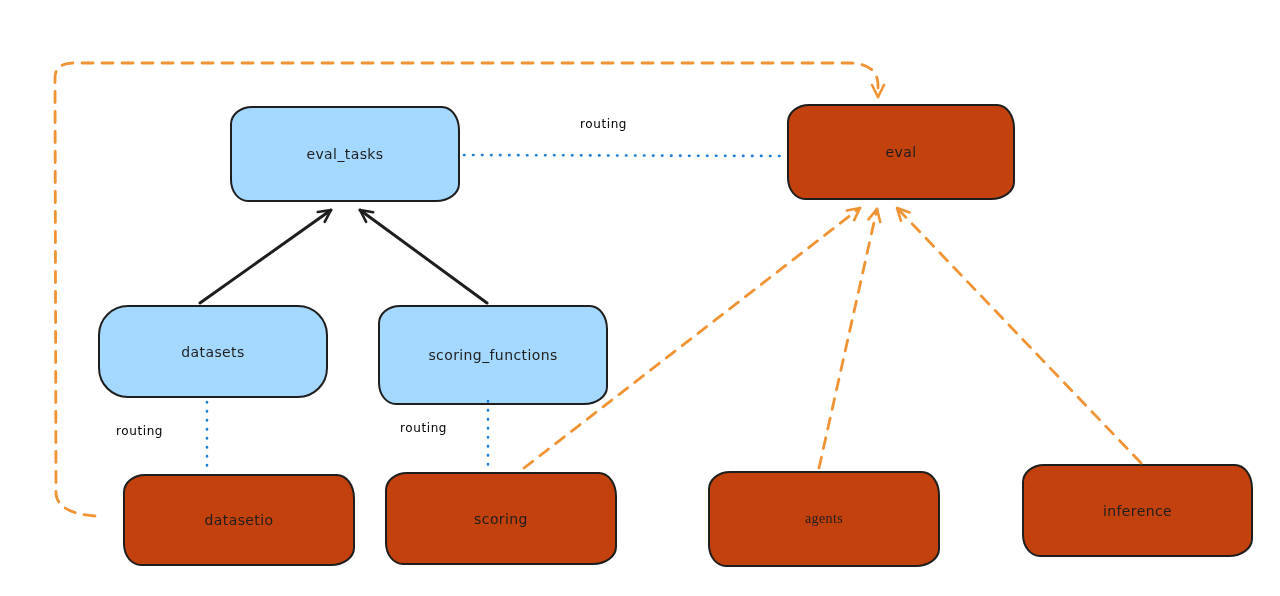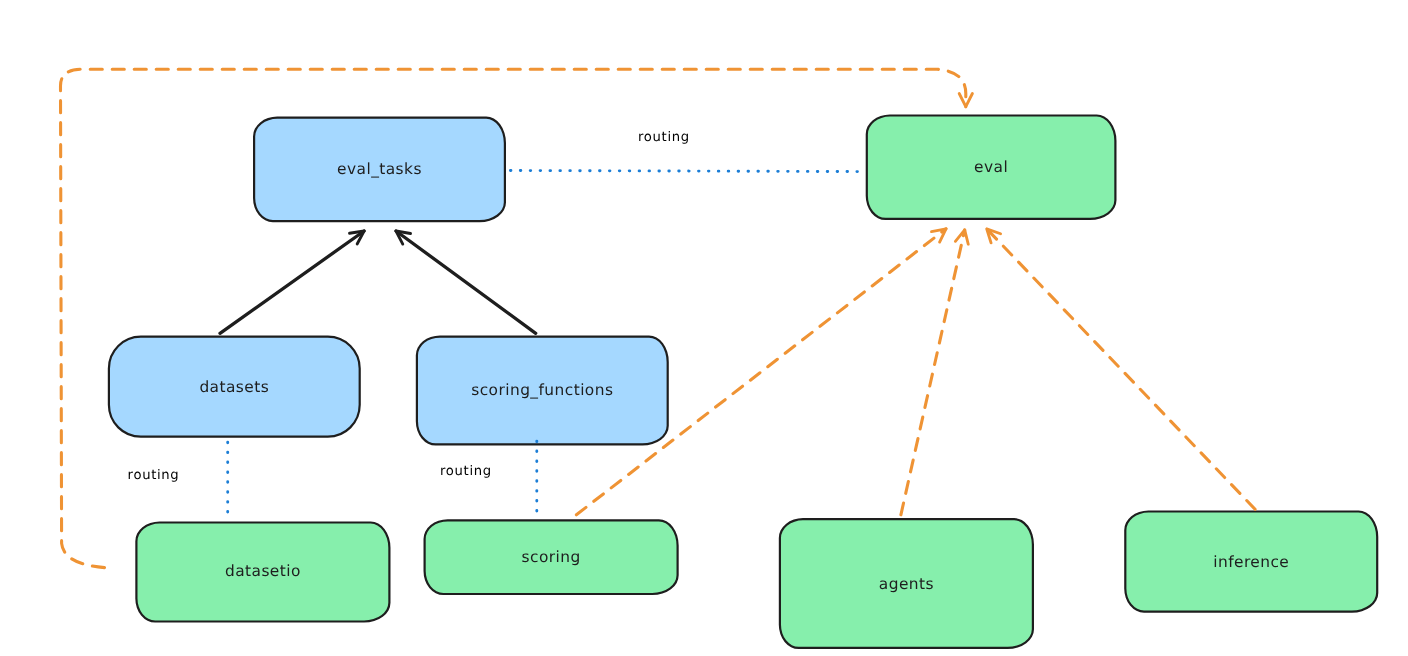--- a/index.html
+++ b/index.html
@@ -14,40 +14,40 @@
     position:absolute;
     display:flex;align-items:center;justify-content:center;
     border:2.6px solid #1e1e1e;
     border-radius:22px 18px 24px 18px / 18px 24px 18px 22px;
     font-size:14px;
     color:#1e1e1e;
     letter-spacing:0.4px;
     box-sizing:border-box;
   }
   .node.blue{background:#a5d8ff;}
-  .node.green{background:#86efac;}
+  .node.green{background:#c2410c;}
   .edge-layer{
     position:absolute;left:0;top:0;width:1280px;height:596px;
     pointer-events:none;
   }
   .routing-label{
     position:absolute;
     color:#000000;
     font-size:12px;
     font-weight:400;
     letter-spacing:0.6px;
   }
   
   #n-eval_tasks{left:230px;top:106px;width:230px;height:96px;}
   #n-eval{left:787px;top:104px;width:228px;height:96px;}
   #n-datasets{left:98px;top:305px;width:230px;height:93px;border-radius:30px;}
   #n-scoring_functions{left:378px;top:305px;width:230px;height:100px;}
   #n-datasetio{left:95px;top:474px;width:232px;height:92px;margin-left:28px;}
-  #n-scoring{left:385px;top:472px;width:232px;height:69px;}
-  #n-agents{left:708px;top:471px;width:232px;height:119px;}
+  #n-scoring{left:385px;top:472px;width:232px;height:93px;}
+  #n-agents{left:708px;top:471px;width:232px;height:96px;font-family:Liberation Serif, serif;}
   #n-inference{left:1022px;top:464px;width:231px;height:93px;}
   #lbl-routing-top{left:580px;top:117px;}
   #lbl-routing-left{left:116px;top:424px;}
   #lbl-routing-mid{left:400px;top:421px;}
 </style>
 </head>
 <body>
 
 <div class="canvas">
 

